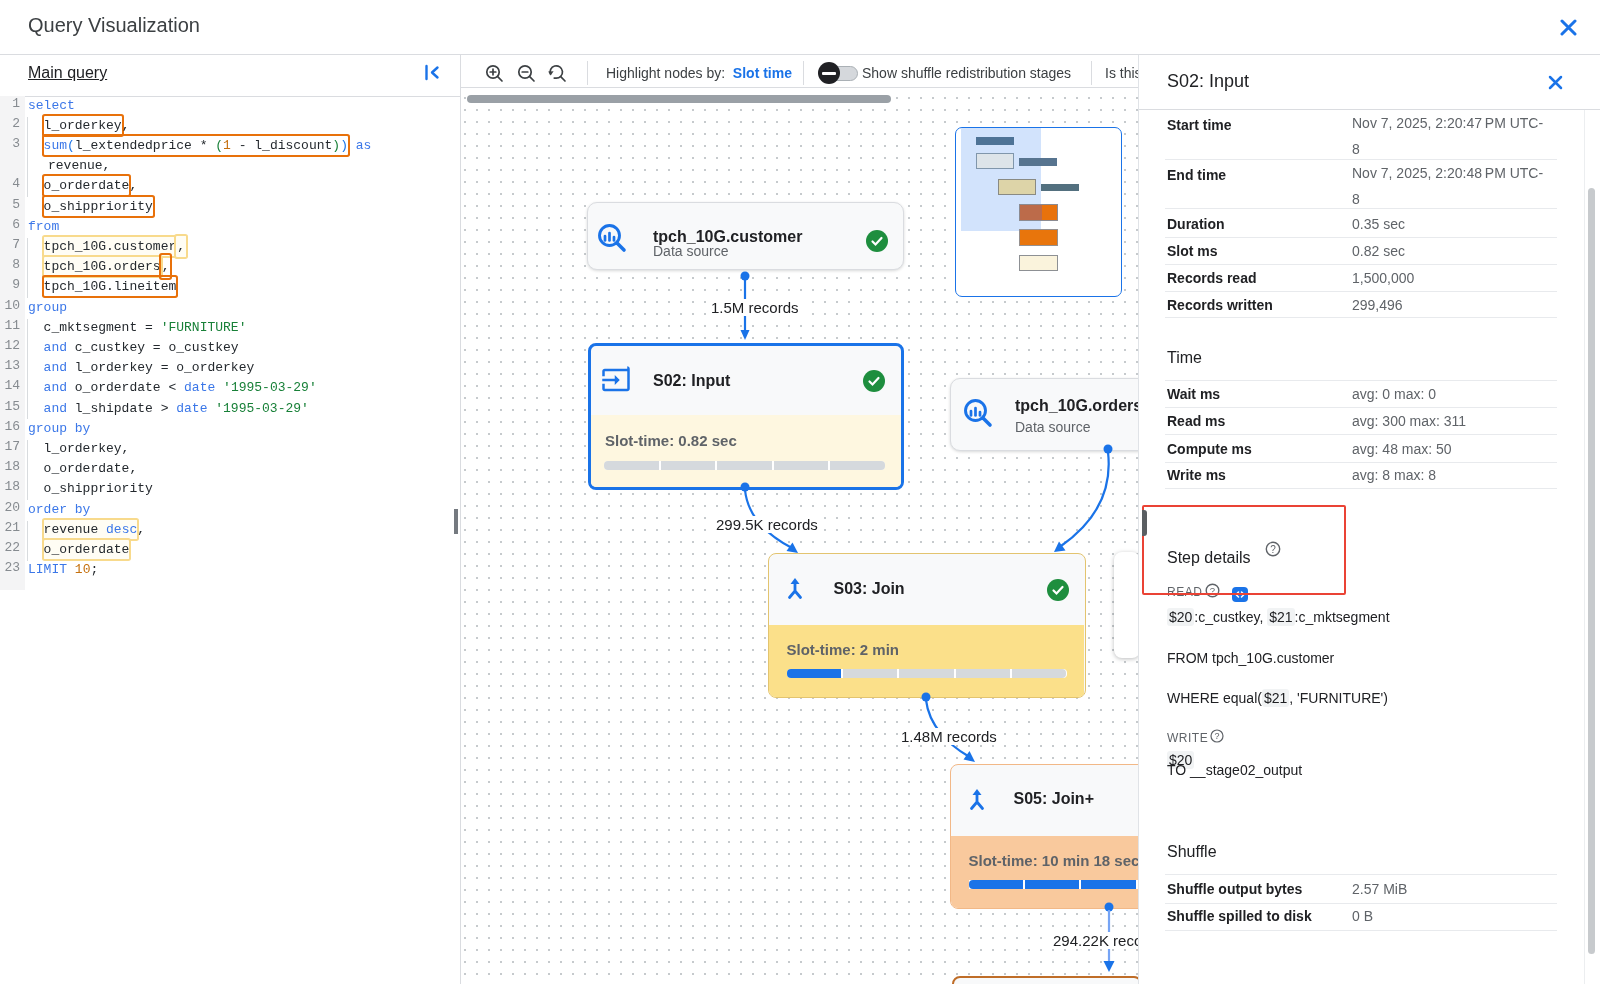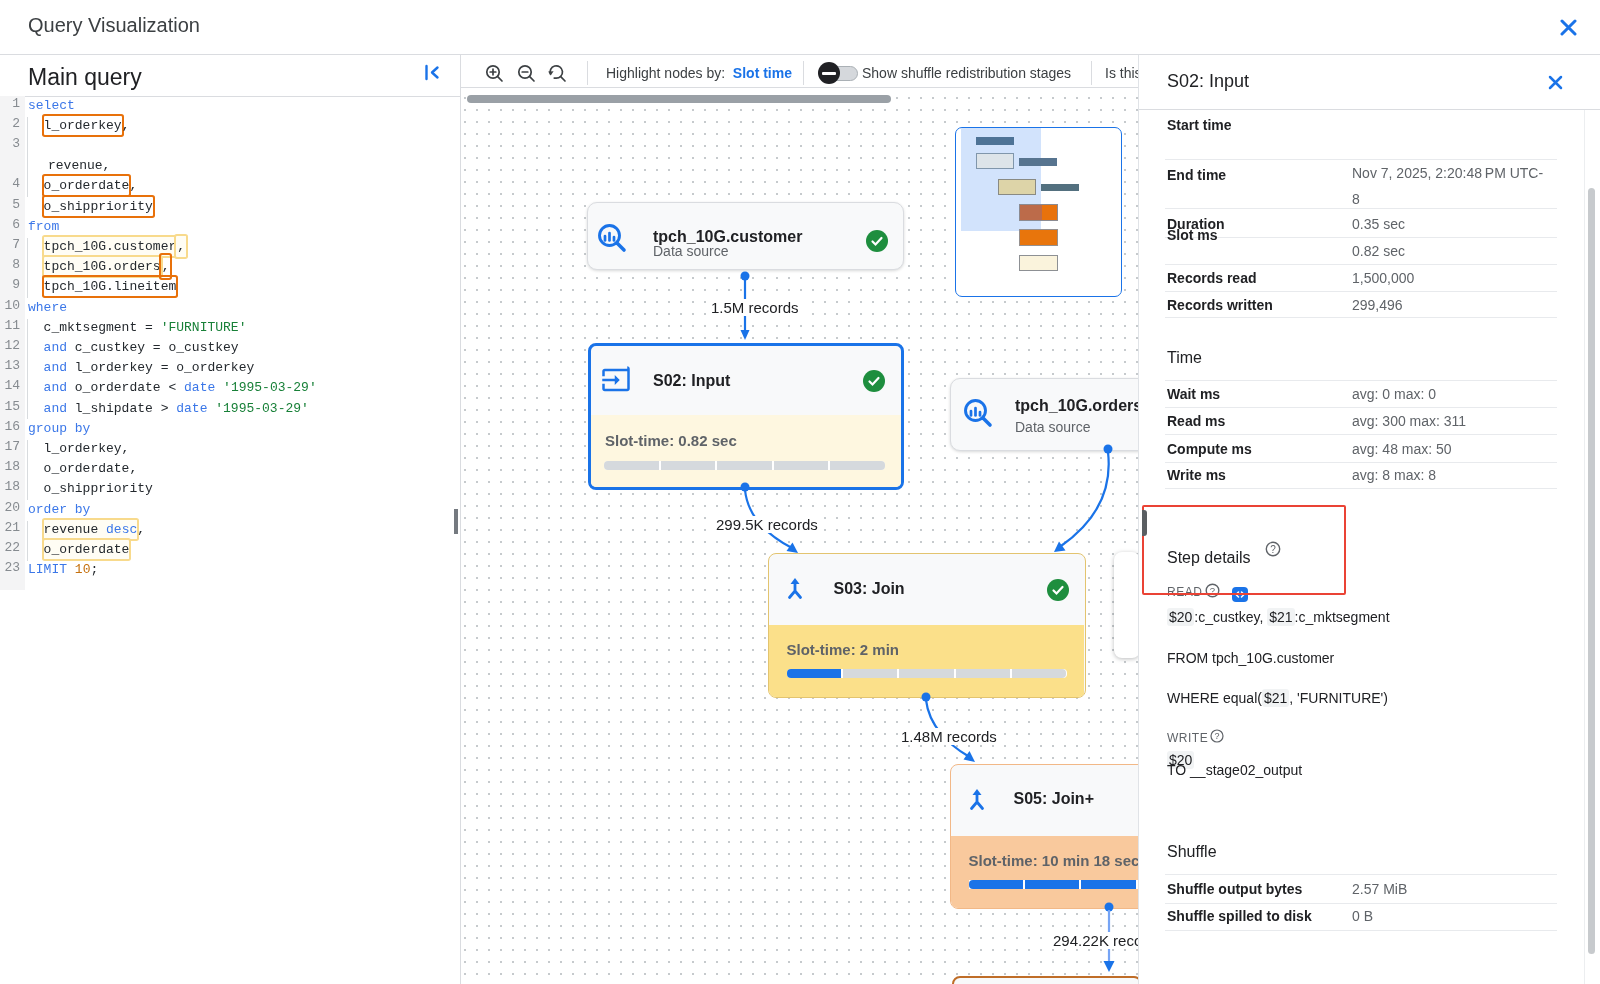--- a/index.html
+++ b/index.html
@@ -30,39 +30,39 @@
 </head>
 <body>
 
 <div class="abs" style="left:28px; top:14px; font-size:20px; color:#3c4043;">Query Visualization</div>
 <svg class="abs" style="left:1560px; top:19px;" width="17" height="17" viewBox="0 0 17 17">
     <path d="M2 2 L15 15 M15 2 L2 15" stroke="#1a73e8" stroke-width="3" stroke-linecap="round"></path>
   </svg>
 <div class="hline" style="left:0; top:54px; width:1600px; background:#dadce0;"></div>
 
 <div id="leftpanel" class="abs" style="left:0; top:55px; width:460px; height:929px; background:#fff;">
-  <div class="abs" style="left:28px; top:9px; font-size:23px; color:#202124;">Main query</div>
+  <div class="abs" style="left:28px; top:9px; font-size:16px; color:#202124;text-decoration:underline;">Main query</div>
   <svg class="abs" style="left:424px; top:9px;" width="17" height="17" viewBox="0 0 17 17">
       <path d="M2.5 2 L2.5 15" stroke="#1a73e8" stroke-width="2.4" stroke-linecap="round"></path>
       <path d="M13.5 3.5 L8 8.5 L13.5 13.5" stroke="#1a73e8" stroke-width="2.4" stroke-linecap="round" stroke-linejoin="round" fill="none"></path>
     </svg>
   <div class="hline" style="left:0; top:41px; width:460px; background:#dadce0;"></div>
   <div id="codearea" class="abs code" style="left:0; top:40.5px; width:459px; height:888px; overflow:hidden;">
     <div class="abs" style="left:0; top:0; width:25px; height:494px; background:#f4f4f5;"></div>
     <div class="gut" style="top:0;">1</div><div class="row" style="top:0;"><span class="k">select</span></div>
     <div class="gut" style="top:20.2px;">2</div><div class="row" style="top:20.2px;">  <span class="ob">l_orderkey</span>,</div>
-    <div class="gut" style="top:40.4px;">3</div>
+    <div class="gut" style="top:40.4px;">3</div><div class="row" style="top:40.4px;">  <span class="ob"><span class="k">sum</span><span class="p1">(</span>l_extendedprice * <span class="p2">(</span><span class="n">1</span> - l_discount<span class="p2">)</span><span class="p1">)</span></span> <span class="k">as</span></div>
     <div class="row" style="top:60.6px;margin-left:20px;">revenue,</div>
     <div class="gut" style="top:80.8px;">4</div><div class="row" style="top:80.8px;">  <span class="ob">o_orderdate</span>,</div>
     <div class="gut" style="top:101px;">5</div><div class="row" style="top:101px;">  <span class="ob">o_shippriority</span></div>
     <div class="gut" style="top:121.2px;">6</div><div class="row" style="top:121.2px;"><span class="k">from</span></div>
     <div class="gut" style="top:141.4px;">7</div><div class="row" style="top:141.4px;">  <span class="yb">tpch_10G.customer</span><span class="yb" style="padding:3px 1px;">,</span></div>
     <div class="gut" style="top:161.6px;">8</div><div class="row" style="top:161.6px;">  <span class="yb">tpch_10G.orders</span><span class="ob" style="padding:4px 1px;">,</span></div>
     <div class="gut" style="top:181.8px;">9</div><div class="row" style="top:181.8px;">  <span class="ob">tpch_10G.lineitem</span></div>
-    <div class="gut" style="top:202px;">10</div><div class="row" style="top:202px;"><span class="k">where</span></div>
+    <div class="gut" style="top:202px;">10</div><div class="row" style="top:202px;"><span class="k">group</span></div>
     <div class="gut" style="top:222.2px;">11</div><div class="row" style="top:222.2px;">  c_mktsegment = <span class="s">'FURNITURE'</span></div>
     <div class="gut" style="top:242.4px;">12</div><div class="row" style="top:242.4px;">  <span class="k">and</span> c_custkey = o_custkey</div>
     <div class="gut" style="top:262.6px;">13</div><div class="row" style="top:262.6px;">  <span class="k">and</span> l_orderkey = o_orderkey</div>
     <div class="gut" style="top:282.8px;">14</div><div class="row" style="top:282.8px;">  <span class="k">and</span> o_orderdate &lt; <span class="k">date</span> <span class="s">'1995-03-29'</span></div>
     <div class="gut" style="top:303px;">15</div><div class="row" style="top:303px;">  <span class="k">and</span> l_shipdate &gt; <span class="k">date</span> <span class="s">'1995-03-29'</span></div>
     <div class="gut" style="top:323.2px;">16</div><div class="row" style="top:323.2px;"><span class="k">group by</span></div>
     <div class="gut" style="top:343.4px;">17</div><div class="row" style="top:343.4px;">  l_orderkey,</div>
     <div class="gut" style="top:363.6px;">18</div><div class="row" style="top:363.6px;">  o_orderdate,</div>
     <div class="gut" style="top:383.8px;">18</div><div class="row" style="top:383.8px;">  o_shippriority</div>
     <div class="gut" style="top:404px;">20</div><div class="row" style="top:404px;"><span class="k">order by</span></div>
@@ -239,28 +239,29 @@
 </div>
 
 <div id="rightpanel" class="abs" style="left:1138px; top:55px; width:462px; height:929px; background:#fff; border-left:1px solid #e0e3e7;">
   <div class="abs" style="left:28px; top:16px; font-size:18px; color:#202124;">S02: Input</div>
   <svg class="abs" style="left:409px; top:20px;" width="15" height="15" viewBox="0 0 15 15">
       <path d="M2 2 L13 13 M13 2 L2 13" stroke="#1a73e8" stroke-width="2.5" stroke-linecap="round"></path>
     </svg>
   <div class="hline" style="left:0; top:54px; width:462px; background:#dadce0;"></div>
 
   <div class="abs lbl" style="left:28px; top:62px; font-weight:bold;">Start time</div>
+  <div class="abs val" style="left:213px; top:55px; width:194px; line-height:26px;">Nov 7, 2025, 2:20:47 PM UTC-8</div>
   <div class="hline" style="left:26px; top:104px; width:392px;"></div>
   <div class="abs lbl" style="left:28px; top:112px; font-weight:bold;">End time</div>
   <div class="abs val" style="left:213px; top:105px; width:194px; line-height:26px;">Nov 7, 2025, 2:20:48 PM UTC-8</div>
   <div class="hline" style="left:26px; top:153px; width:392px;"></div>
   <div class="abs lbl" style="left:28px; top:161px; font-weight:bold;">Duration</div>
   <div class="abs val" style="left:213px; top:161px;">0.35 sec</div>
   <div class="hline" style="left:26px; top:182px; width:392px;"></div>
-  <div class="abs lbl" style="left:28px; top:172px; font-weight:bold;">Slot ms</div>
+  <div class="abs lbl" style="left:28px; top:188px; font-weight:bold;">Slot ms</div>
   <div class="abs val" style="left:213px; top:188px;">0.82 sec</div>
   <div class="hline" style="left:26px; top:209px; width:392px;"></div>
   <div class="abs lbl" style="left:28px; top:215px; font-weight:bold;">Records read</div>
   <div class="abs val" style="left:213px; top:215px;">1,500,000</div>
   <div class="hline" style="left:26px; top:236px; width:392px;"></div>
   <div class="abs lbl" style="left:28px; top:242px; font-weight:bold;">Records written</div>
   <div class="abs val" style="left:213px; top:242px;">299,496</div>
   <div class="hline" style="left:26px; top:262px; width:392px;"></div>
 
   <div class="abs" style="left:28px; top:294px; font-size:16px; color:#202124;">Time</div>

